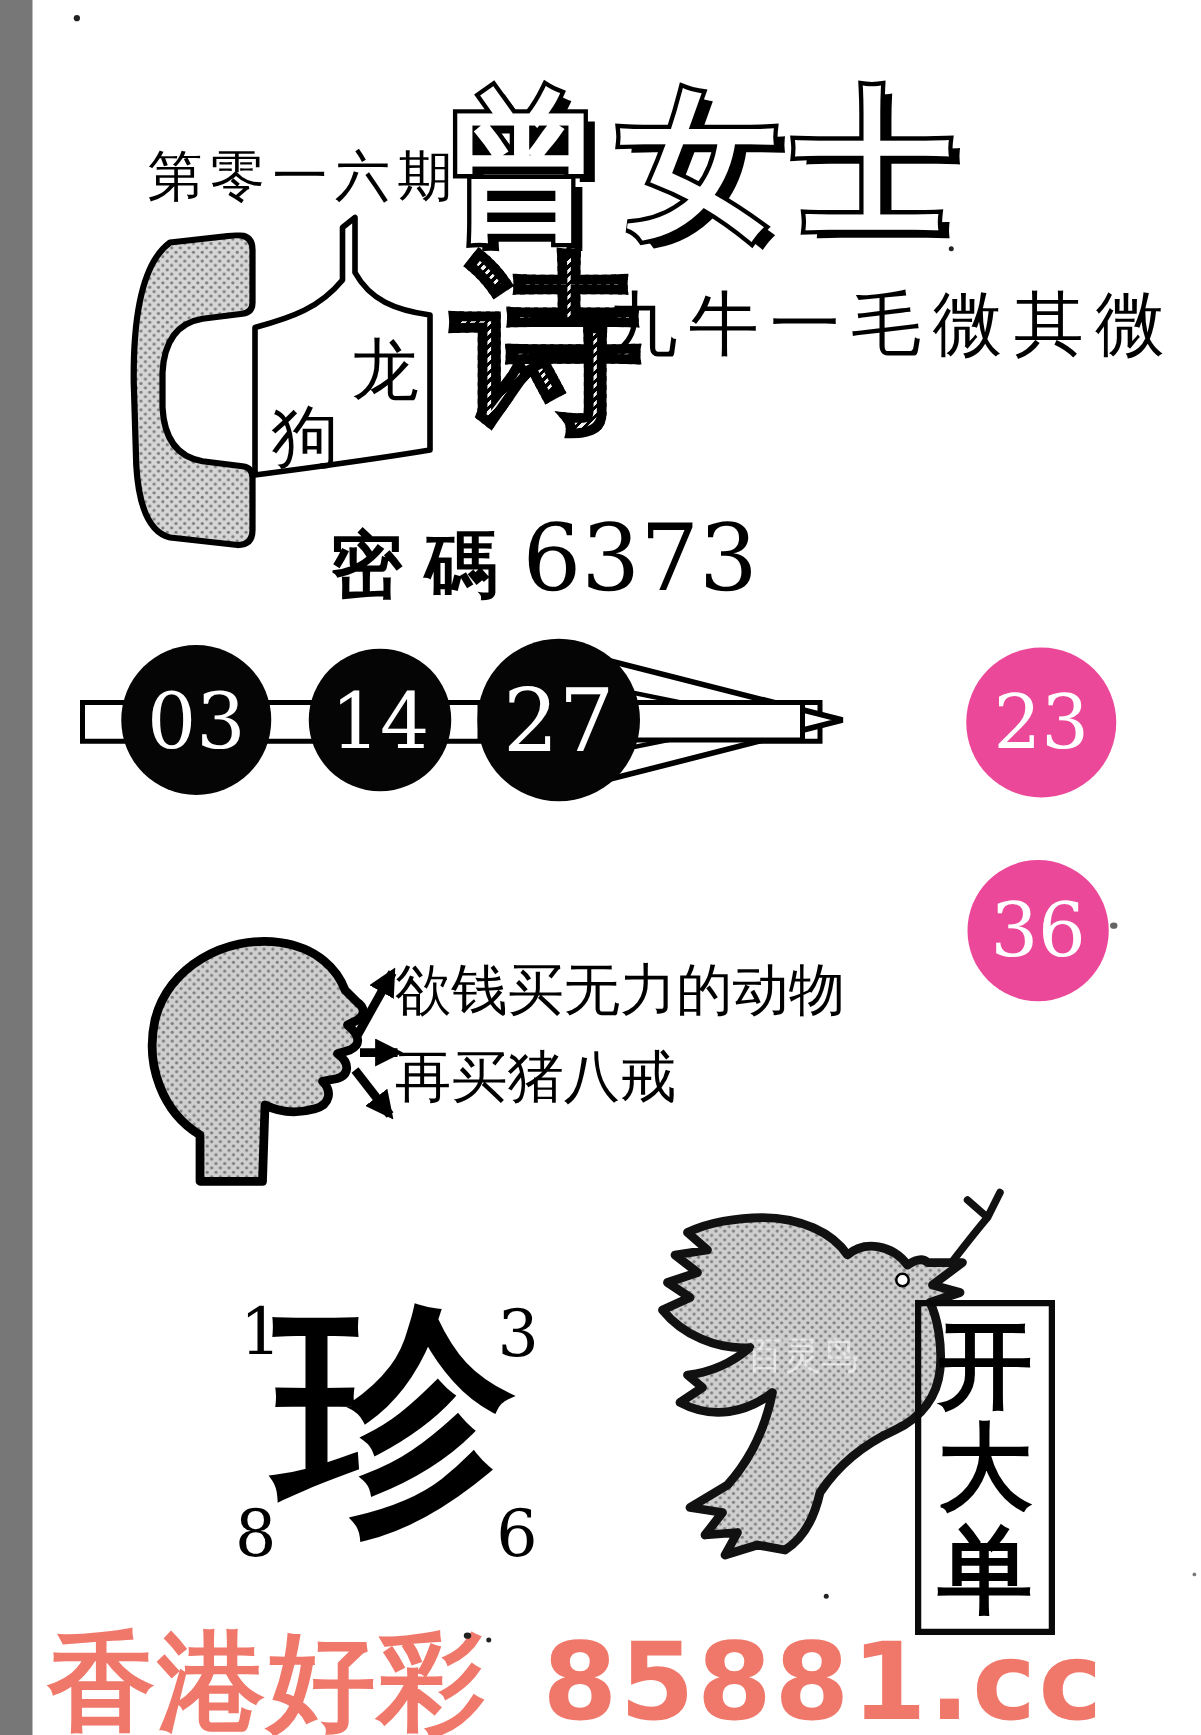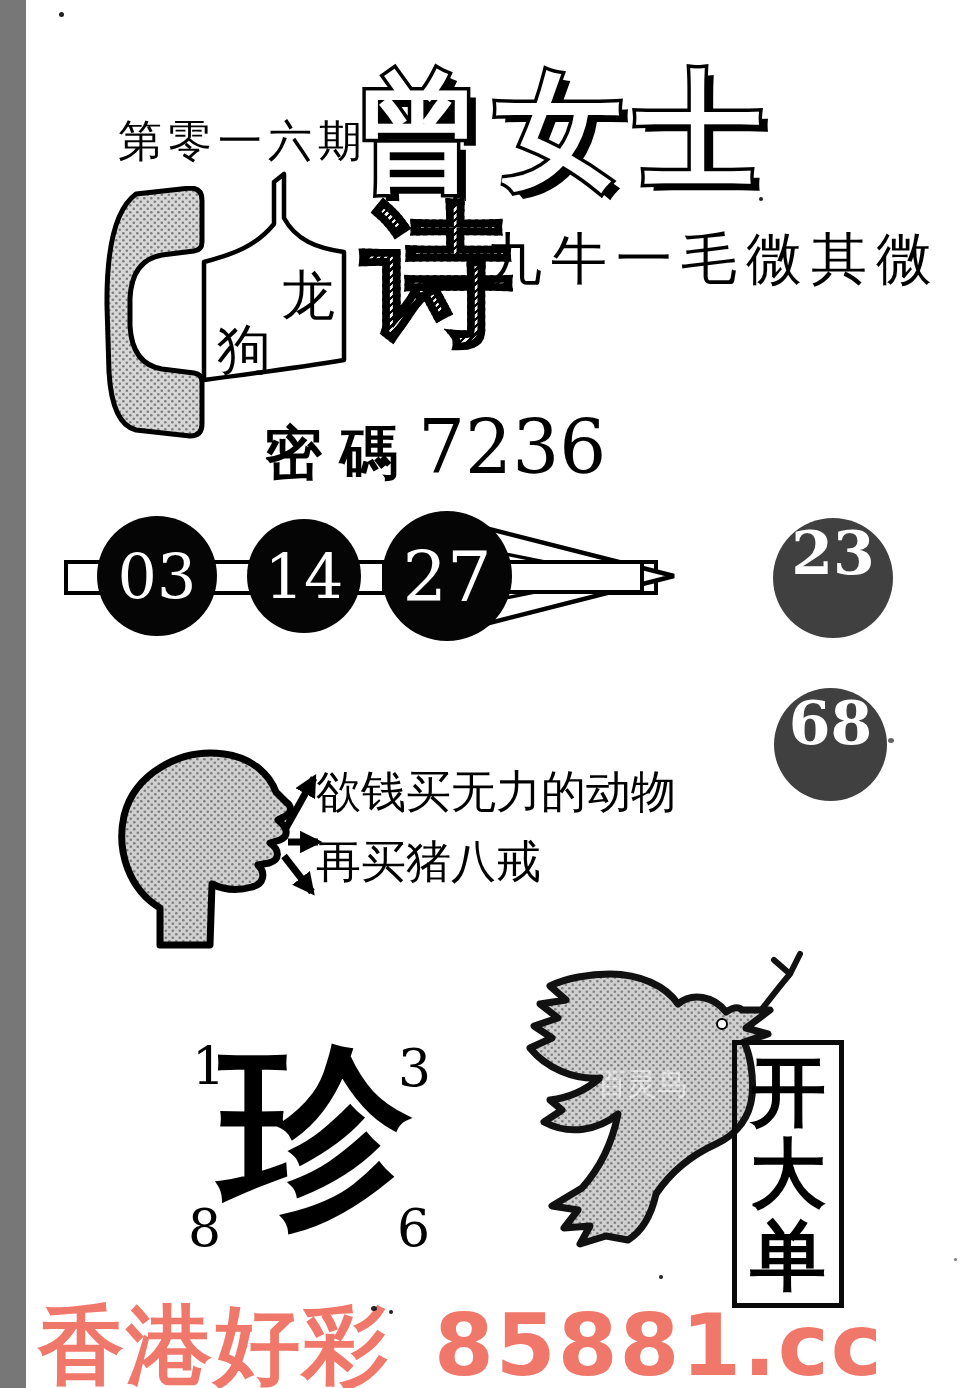--- a/index.html
+++ b/index.html
@@ -25,22 +25,22 @@
   .pwd{left:238px;top:404px;display:flex;align-items:baseline;}
   .pwd-label{font-size:58px;font-weight:900;letter-spacing:18px;text-align:right;}
   .pwd-value{font-size:74px;font-weight:500;margin-left:2px;}
 
   
   .clue{font-family:"DejaVu Sans",sans-serif;font-size:45px;font-weight:500;white-space:nowrap;}
   .clue1{left:290px;top:762px;}
   .clue2{left:290px;top:832px;}
 
   
-  .ball{border-radius:50%;background:#404040;display:flex;justify-content:center;
-        color:#fff;font-family:"DejaVu Serif",serif;font-weight:bold;}
+  .ball{border-radius:50%;background:#ec4899;display:flex;align-items:center;justify-content:center;
+        color:#fff;font-family:"DejaVu Serif",serif;}
   .b23{left:747px;top:518px;width:120px;height:120px;font-size:60px;}
   .b36{left:748px;top:688px;width:113px;height:113px;font-size:60px;}
   .b44{left:746px;top:852px;width:117px;height:117px;font-size:60px;}
 
   
   .bigchar{left:190px;top:1038px;width:200px;text-align:center;font-size:192px;line-height:1;font-weight:700;}
   .corner{font-size:52px;font-weight:500;}
   .n1{left:166px;top:1036px;} .n3{left:372px;top:1038px;}
   .n8{left:162px;top:1198px;} .n6{left:371px;top:1198px;}
 
@@ -81,41 +81,41 @@
              L150,194 C102,202 56,208 10,214 Z" fill="#fff" stroke="#000" stroke-width="4.5" stroke-linejoin="round"></path>
     <text x="114" y="148" text-anchor="middle" font-size="54" font-weight="500">龙</text>
     <text x="50" y="202" text-anchor="middle" font-size="54" font-weight="500">狗</text>
   </svg>
 
   <div class="abs shi">诗</div>
   <div class="abs poem-line poem1">九牛一毛微其微</div>
 
   <div class="abs pwd">
     <span class="pwd-label">密碼</span>
-    <span class="pwd-value">7236</span>
+    <span class="pwd-value">6373</span>
   </div>
 
   <svg class="abs" style="left:28px;top:498px" width="660" height="165" viewBox="0 0 660 165">
     <rect x="12" y="64" width="590" height="31" fill="#fff" stroke="#000" stroke-width="4"></rect>
     <polygon points="392,20 620,78 392,136" fill="#fff" stroke="#000" stroke-width="4.5"></polygon>
     <polygon points="392,44 560,78 392,112" fill="#fff" stroke="#000" stroke-width="3.5"></polygon>
     <rect x="330" y="64" width="258" height="30" fill="#fff" stroke="#000" stroke-width="4"></rect>
     <circle cx="103" cy="78" r="60" fill="#050505"></circle>
     <circle cx="250" cy="78" r="57" fill="#050505"></circle>
     <circle cx="393" cy="78" r="65" fill="#050505"></circle>
     <text x="103" y="100" text-anchor="middle" font-size="62" fill="#fff">03</text>
     <text x="250" y="100" text-anchor="middle" font-size="62" fill="#fff">14</text>
     <text x="393" y="103" text-anchor="middle" font-size="70" fill="#fff">27</text>
   </svg>
 
   <div class="abs ball b23">
     <span>23</span>
     </div>
   <div class="abs ball b36">
-    <span>68</span>
+    <span>36</span>
     </div>
 
   <svg class="abs" style="left:82px;top:740px" width="240" height="210" viewBox="0 0 240 210">
     <defs>
       <pattern id="ht2" width="7" height="7" patternUnits="userSpaceOnUse">
         <rect width="7" height="7" fill="#cfcfcf"></rect>
         <circle cx="1.8" cy="1.8" r="1.3" fill="#7d7d7d"></circle>
         <circle cx="5.3" cy="5.3" r="1.3" fill="#7d7d7d"></circle>
       </pattern>
       <marker id="ah" viewBox="0 0 10 10" refX="8" refY="5" markerWidth="3.2" markerHeight="3.2" orient="auto">

